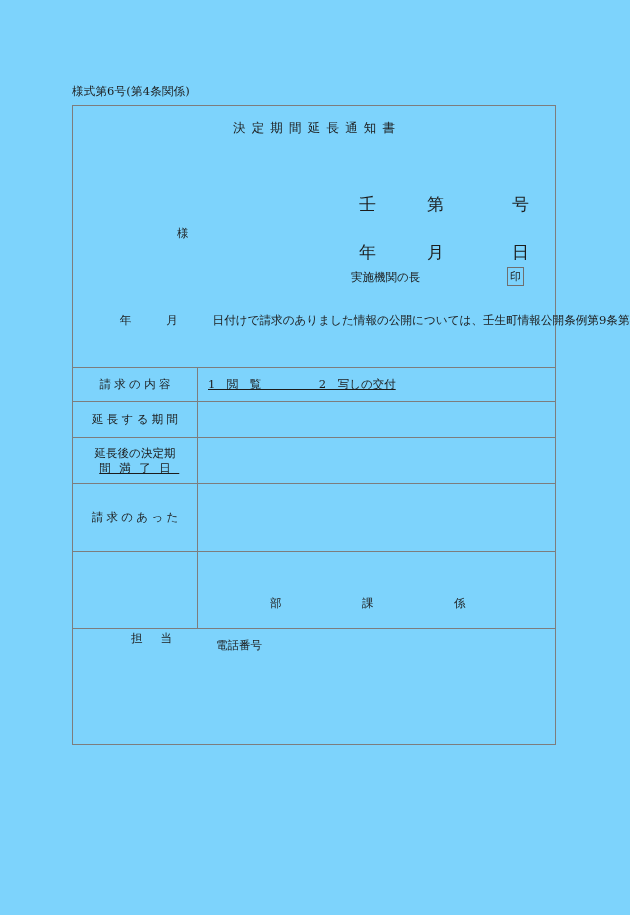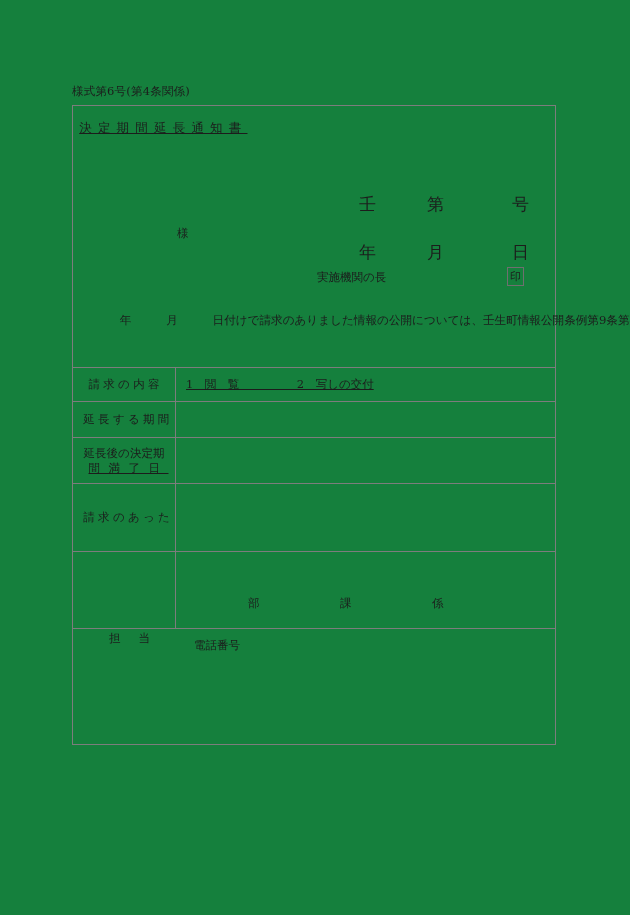--- a/index.html
+++ b/index.html
@@ -13,21 +13,21 @@
     position: relative;
     font-family: "DejaVu Serif", "Liberation Serif", serif;
     color: #1c1c1c;
     -webkit-font-smoothing: antialiased;
   }
 
   
   .page {
     position: absolute;
     inset: 0;
-    background: #15803d;
+    background: #7dd3fc;
   }
 
   
   .form-no {
     position: absolute;
     left: 72px;
     top: 84px;
     font-size: 11.5px;
     letter-spacing: 0.2px;
     white-space: nowrap;
@@ -43,25 +43,25 @@
     border: 1px solid #7d7d7d;
     box-sizing: border-box;
   }
 
   
   .doc-title {
     position: absolute;
     left: 0;
     right: 0;
     top: 14px;
+    text-align: center;
     font-size: 12.5px;
     letter-spacing: 6.2px;
     text-indent: 6.2px;
     white-space: nowrap;
-    text-decoration: underline;
   }
 
   
   .numdate {
     position: absolute;
     right: 26px;
     top: 58px;
     font-size: 17px;
     line-height: 16px;
     white-space: pre;
@@ -74,21 +74,21 @@
     position: absolute;
     left: 104px;
     top: 120px;
     font-size: 11.5px;
     white-space: pre;
   }
 
   
   .issuer-row {
     position: absolute;
-    left: 244px;
+    left: 278px;
     top: 164px;
     width: 200px;
     font-size: 11.5px;
     white-space: nowrap;
   }
   .seal-box {
     position: absolute;
     left: 434px;
     top: 161px;
     width: 17px;
@@ -124,21 +124,21 @@
     table-layout: fixed;
     font-size: 11.5px;
   }
   .form-table td {
     border: 1px solid #7d7d7d;
     padding: 0;
     vertical-align: middle;
     box-sizing: border-box;
   }
   .form-table td.label {
-    width: 103px;
+    width: 125px;
     padding: 0 7px;
     line-height: 15px;
   }
   .form-table td.value {
     padding: 0 10px;
     text-decoration: underline;
   }
 
   .lbl-sp {
     display: block;

